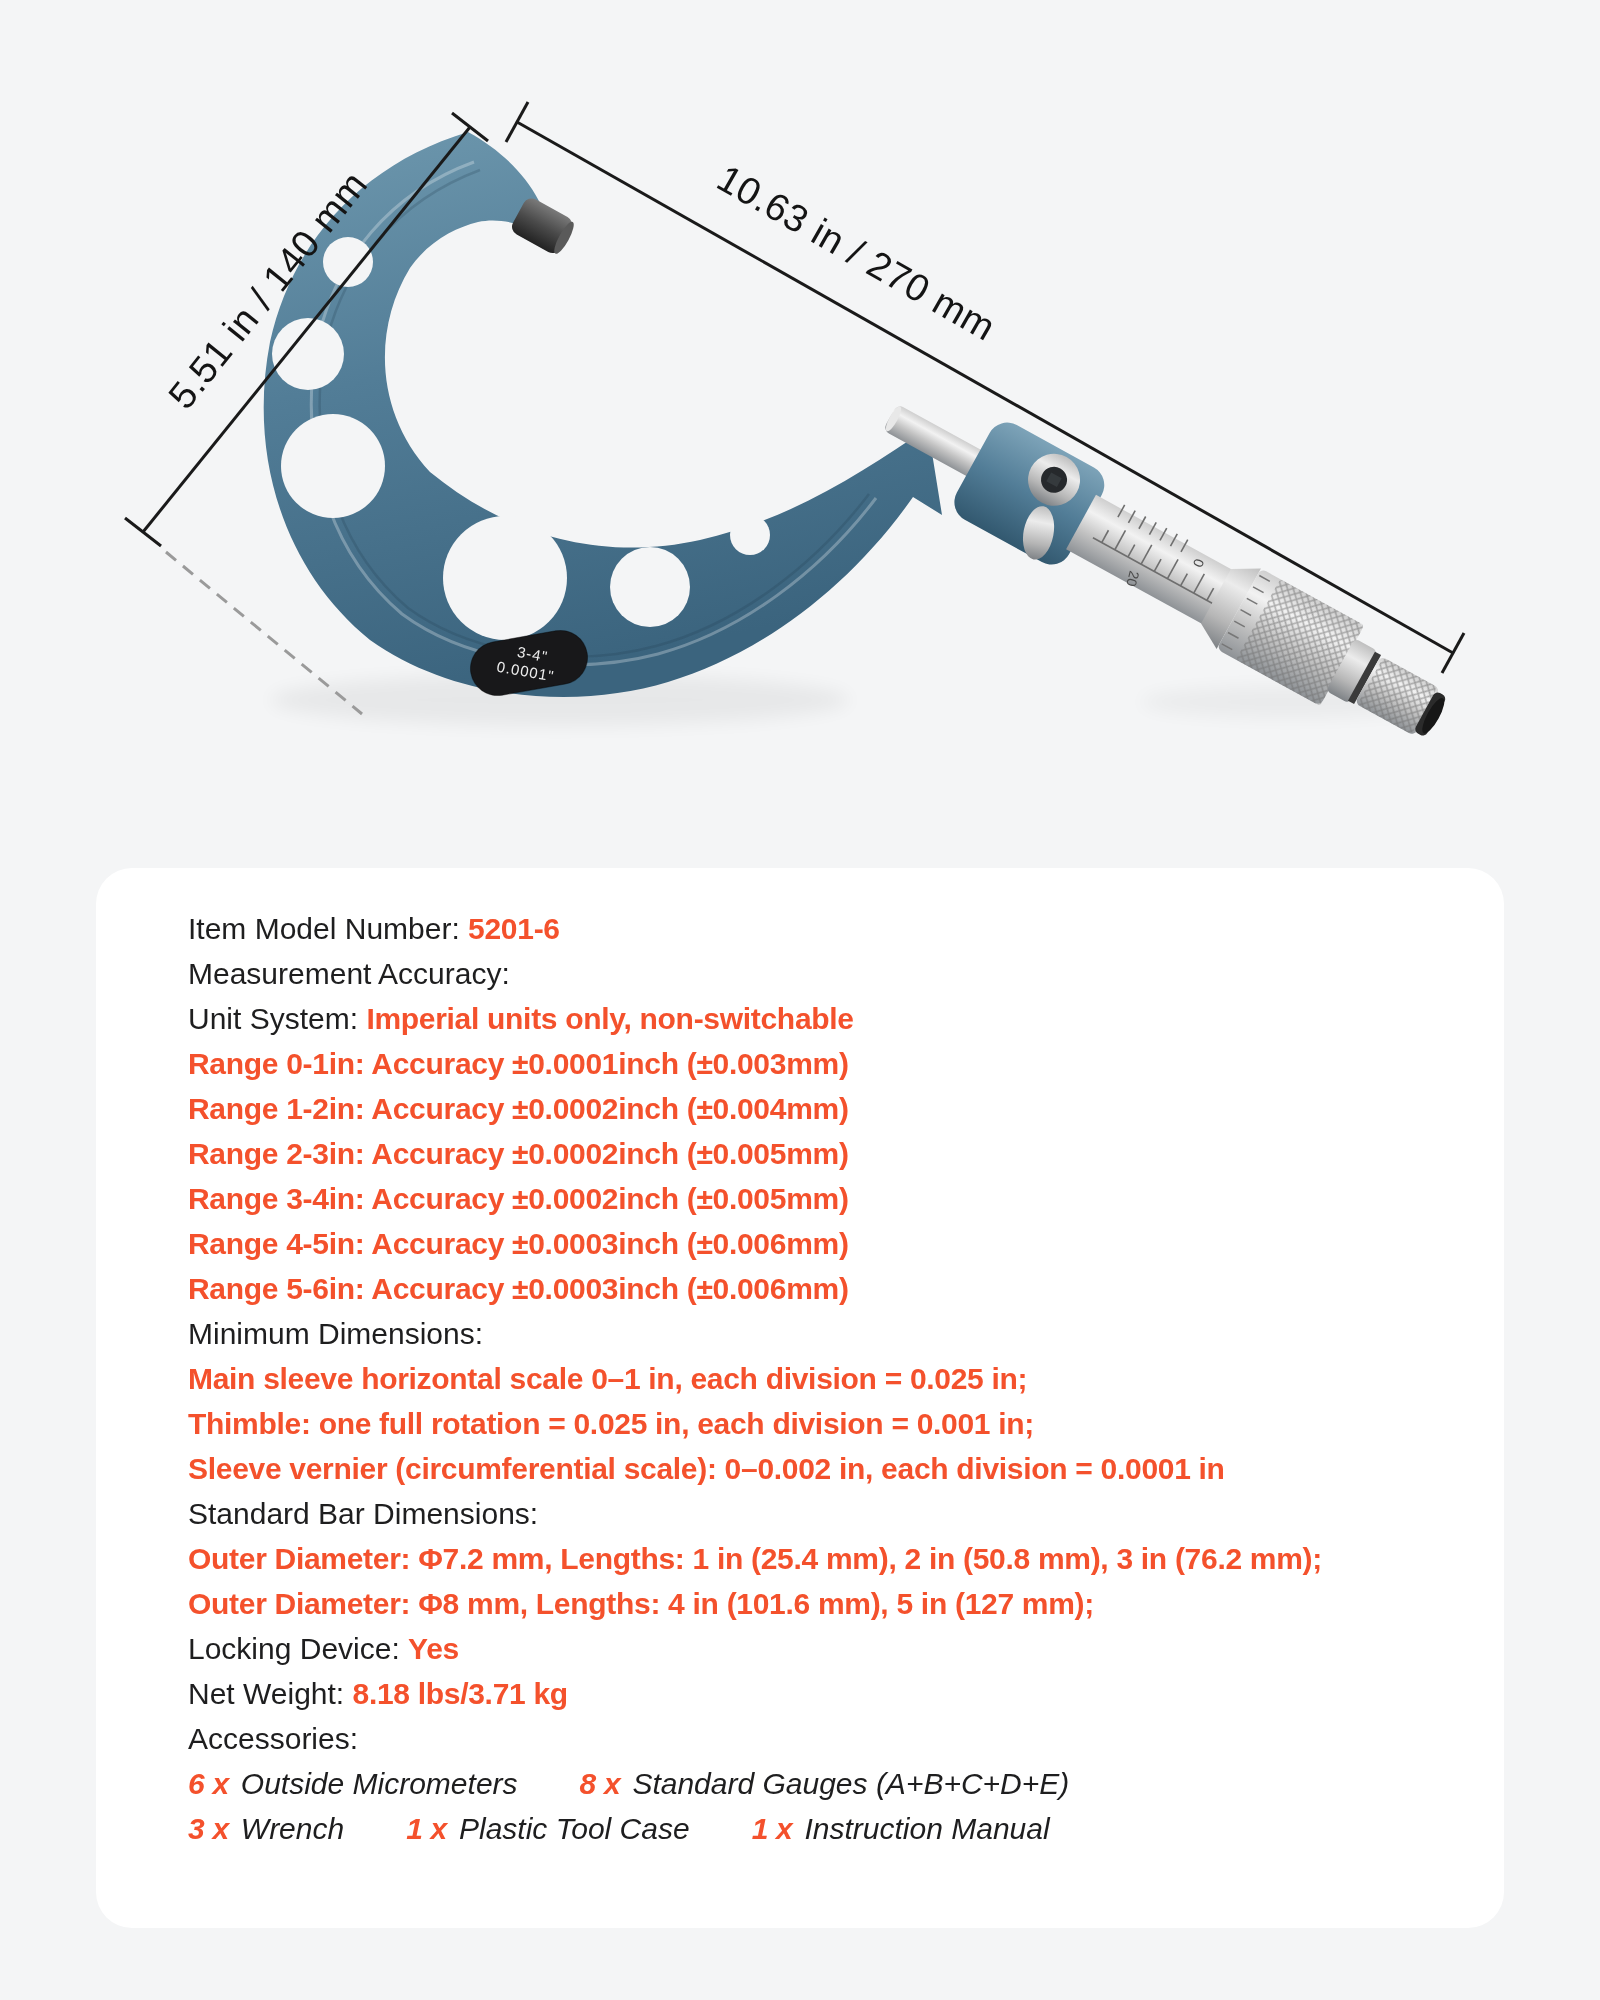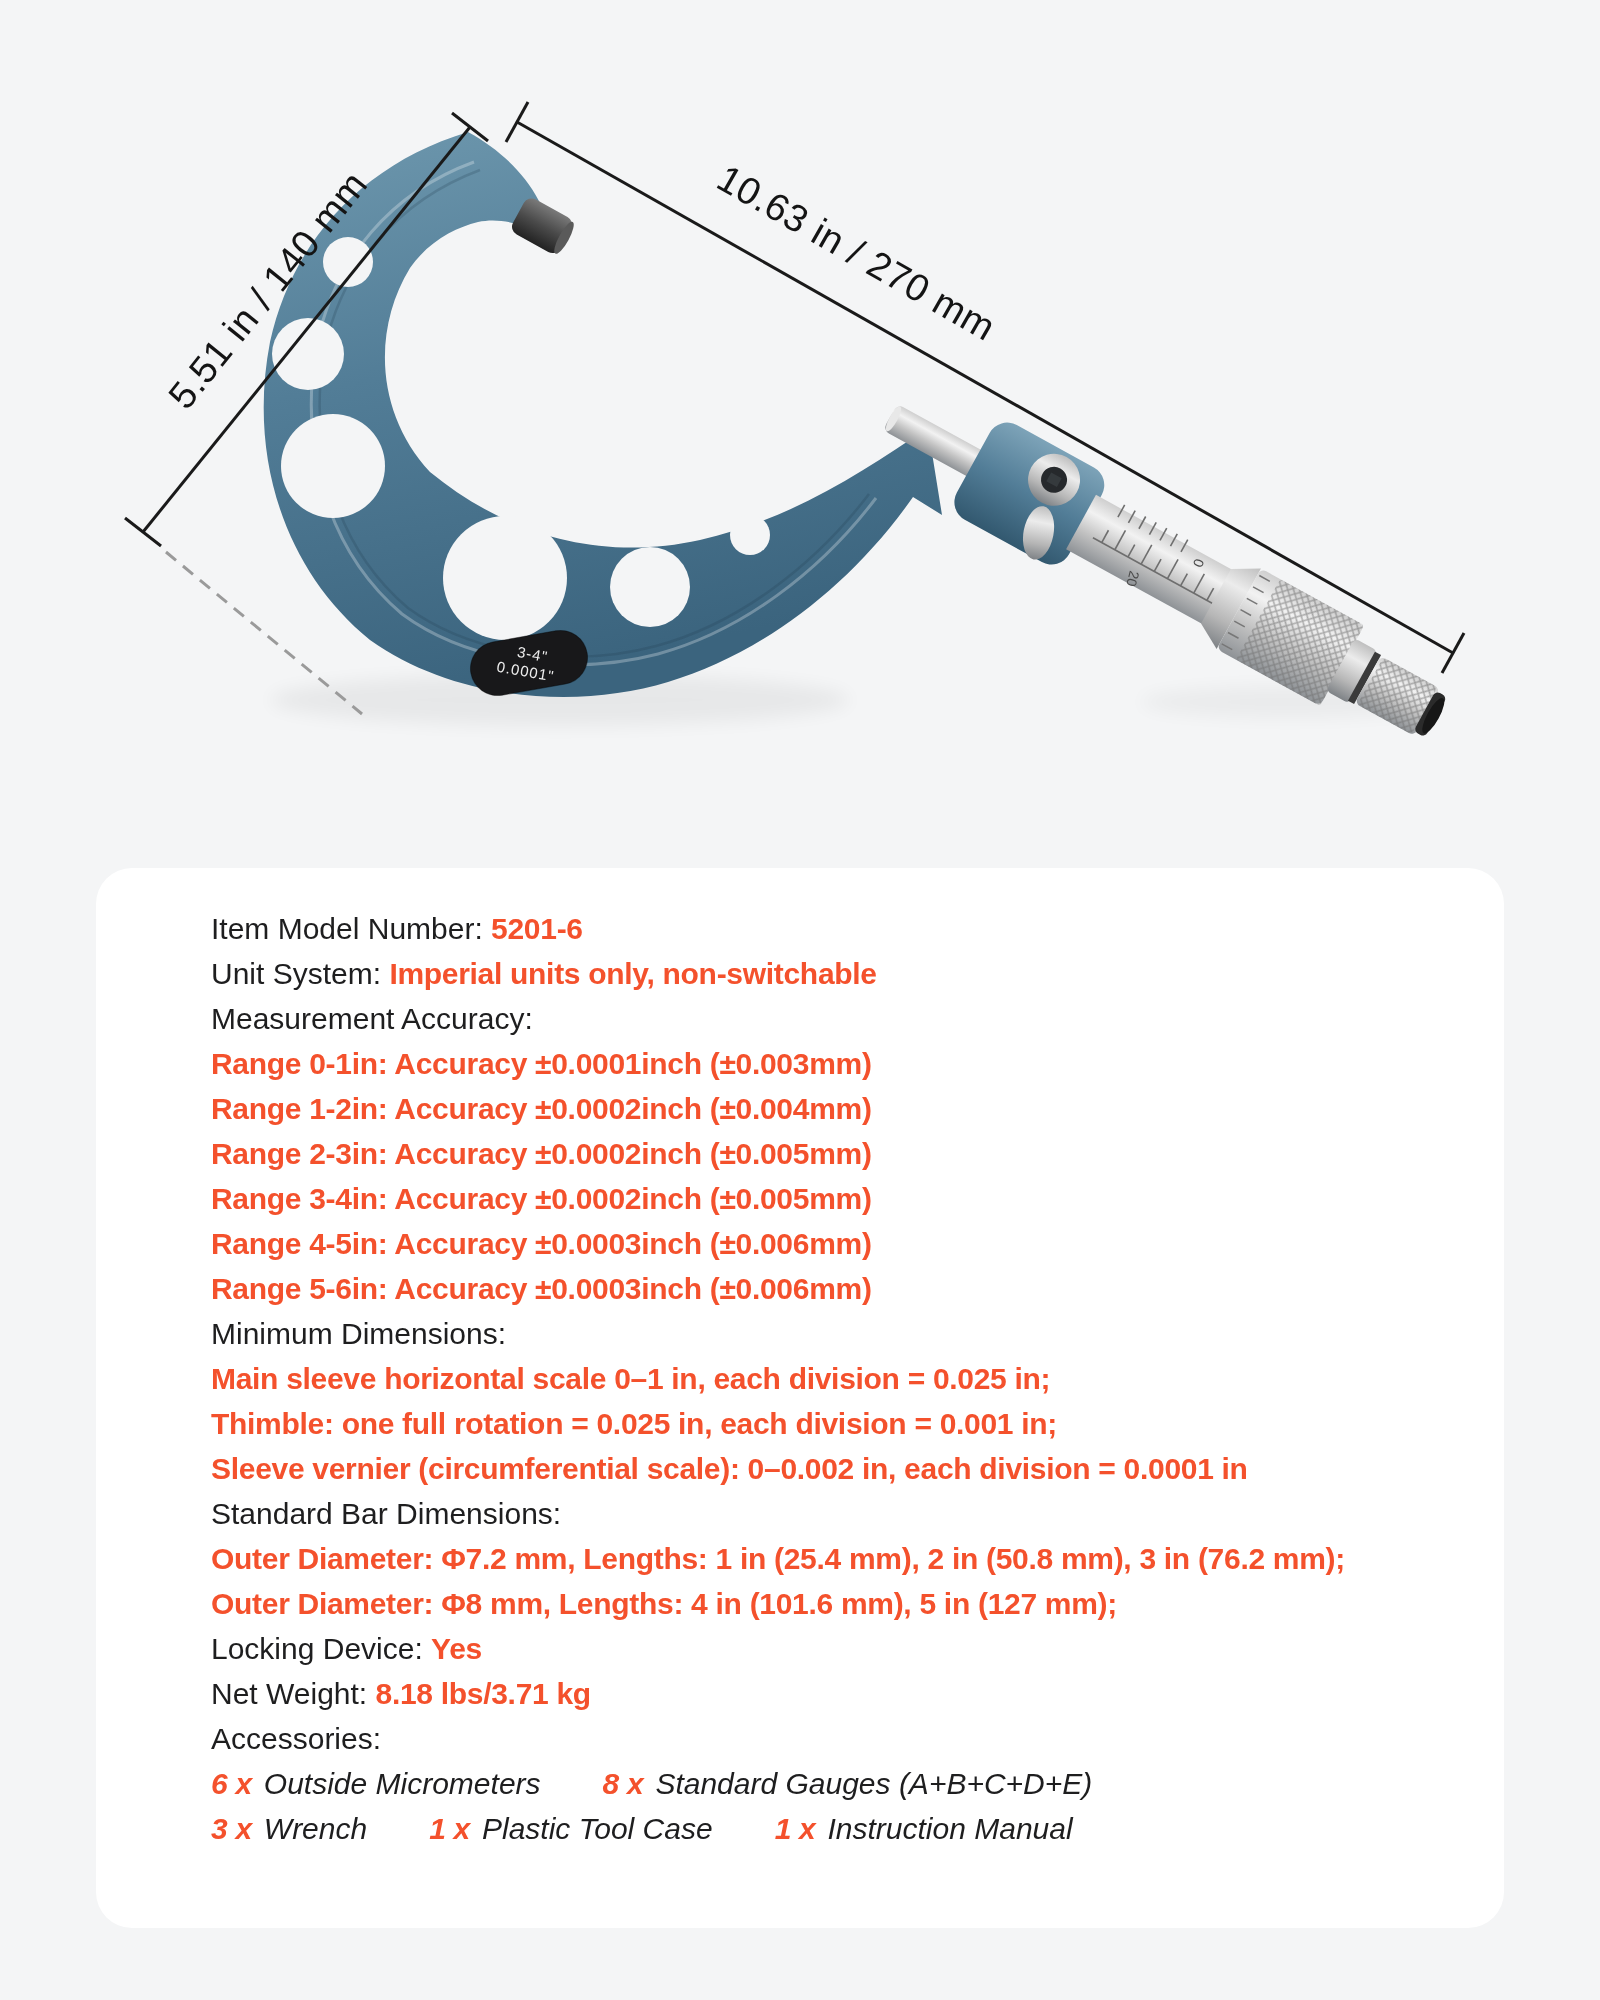--- a/index.html
+++ b/index.html
@@ -10,21 +10,21 @@
     position:relative;
     overflow:hidden;
   }
   .hero{position:absolute;left:0;top:0;width:1600px;height:868px;}
   .hero svg{display:block;}
   .card{
     position:absolute;left:96px;top:868px;width:1408px;height:1060px;
     background:#FFFFFF;border-radius:36px;
   }
   .spec{position:absolute;left:92px;top:38px;}
-  .line{height:45px;line-height:45px;font-size:30px;color:#1E1E1F;white-space:nowrap;margin-left:23px;}
+  .line{height:45px;line-height:45px;font-size:30px;color:#1E1E1F;white-space:nowrap;}
   .line .k{color:#1E1E1F;font-weight:400;}
   .line .v{color:#F4512C;font-weight:700;letter-spacing:-0.3px;}
   .line.acc{display:flex;column-gap:62px;font-style:italic;}
   .acc-item .v{margin-right:12px;}
   .dim-label{font-size:38px;fill:#141414;letter-spacing:0.5px;}
   .plate-text{fill:#ECECEC;font-size:15px;letter-spacing:1px;}
   .scale-num{fill:#4A4A4A;font-size:14px;}
 </style>
 </head>
 <body>
@@ -187,22 +187,22 @@
   </g>
   <text class="dim-label" text-anchor="middle" transform="translate(850,264) rotate(29.8)">10.63 in / 270 mm</text>
 
   <line x1="166" y1="552" x2="362" y2="714" stroke="#9A9A9A" stroke-width="3" stroke-dasharray="13 9"></line>
 </svg>
 </div>
 
 <div class="card">
   <div class="spec" id="spec-lines">
       <div class="line"><span class="k">Item Model Number: </span><span class="v">5201-6</span></div>
+      <div class="line"><span class="k">Measurement Accuracy:</span></div>
       <div class="line"><span class="k">Unit System: </span><span class="v">Imperial units only, non-switchable</span></div>
-      <div class="line"><span class="k">Measurement Accuracy:</span></div>
       <div class="line"><span class="v">Range 0-1in: Accuracy ±0.0001inch (±0.003mm)</span></div>
       <div class="line"><span class="v">Range 1-2in: Accuracy ±0.0002inch (±0.004mm)</span></div>
       <div class="line"><span class="v">Range 2-3in: Accuracy ±0.0002inch (±0.005mm)</span></div>
       <div class="line"><span class="v">Range 3-4in: Accuracy ±0.0002inch (±0.005mm)</span></div>
       <div class="line"><span class="v">Range 4-5in: Accuracy ±0.0003inch (±0.006mm)</span></div>
       <div class="line"><span class="v">Range 5-6in: Accuracy ±0.0003inch (±0.006mm)</span></div>
       <div class="line"><span class="k">Minimum Dimensions:</span></div>
       <div class="line"><span class="v">Main sleeve horizontal scale 0–1 in, each division = 0.025 in;</span></div>
       <div class="line"><span class="v">Thimble: one full rotation = 0.025 in, each division = 0.001 in;</span></div>
       <div class="line"><span class="v">Sleeve vernier (circumferential scale): 0–0.002 in, each division = 0.0001 in</span></div>

